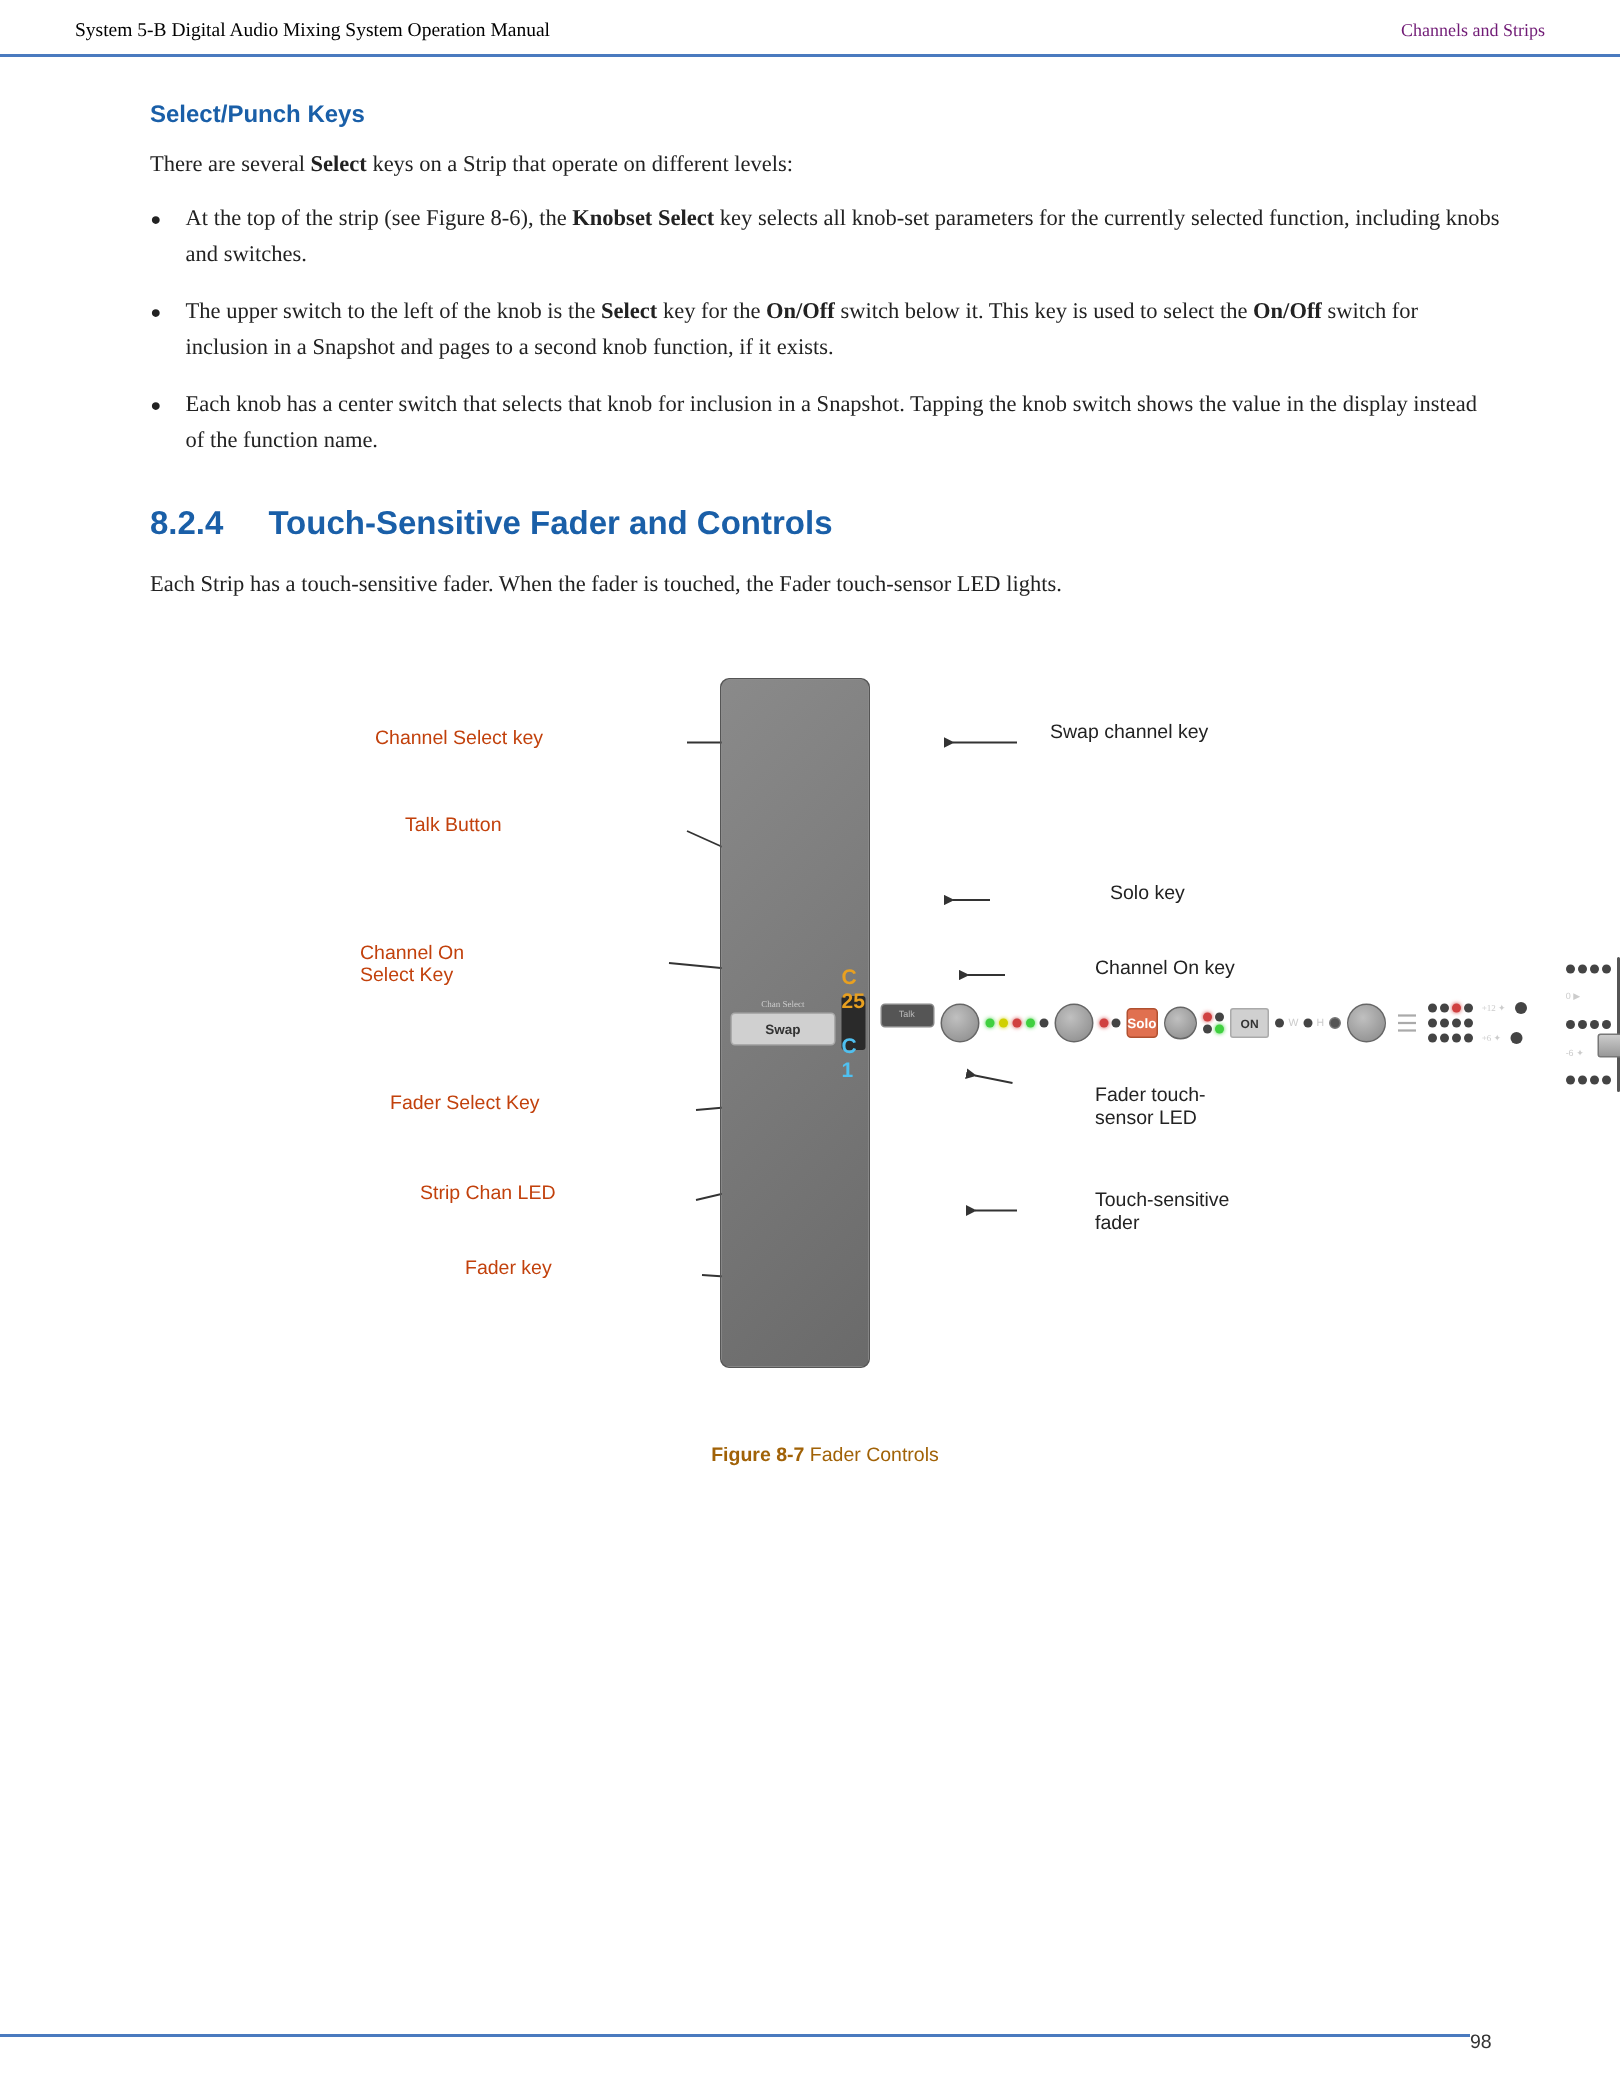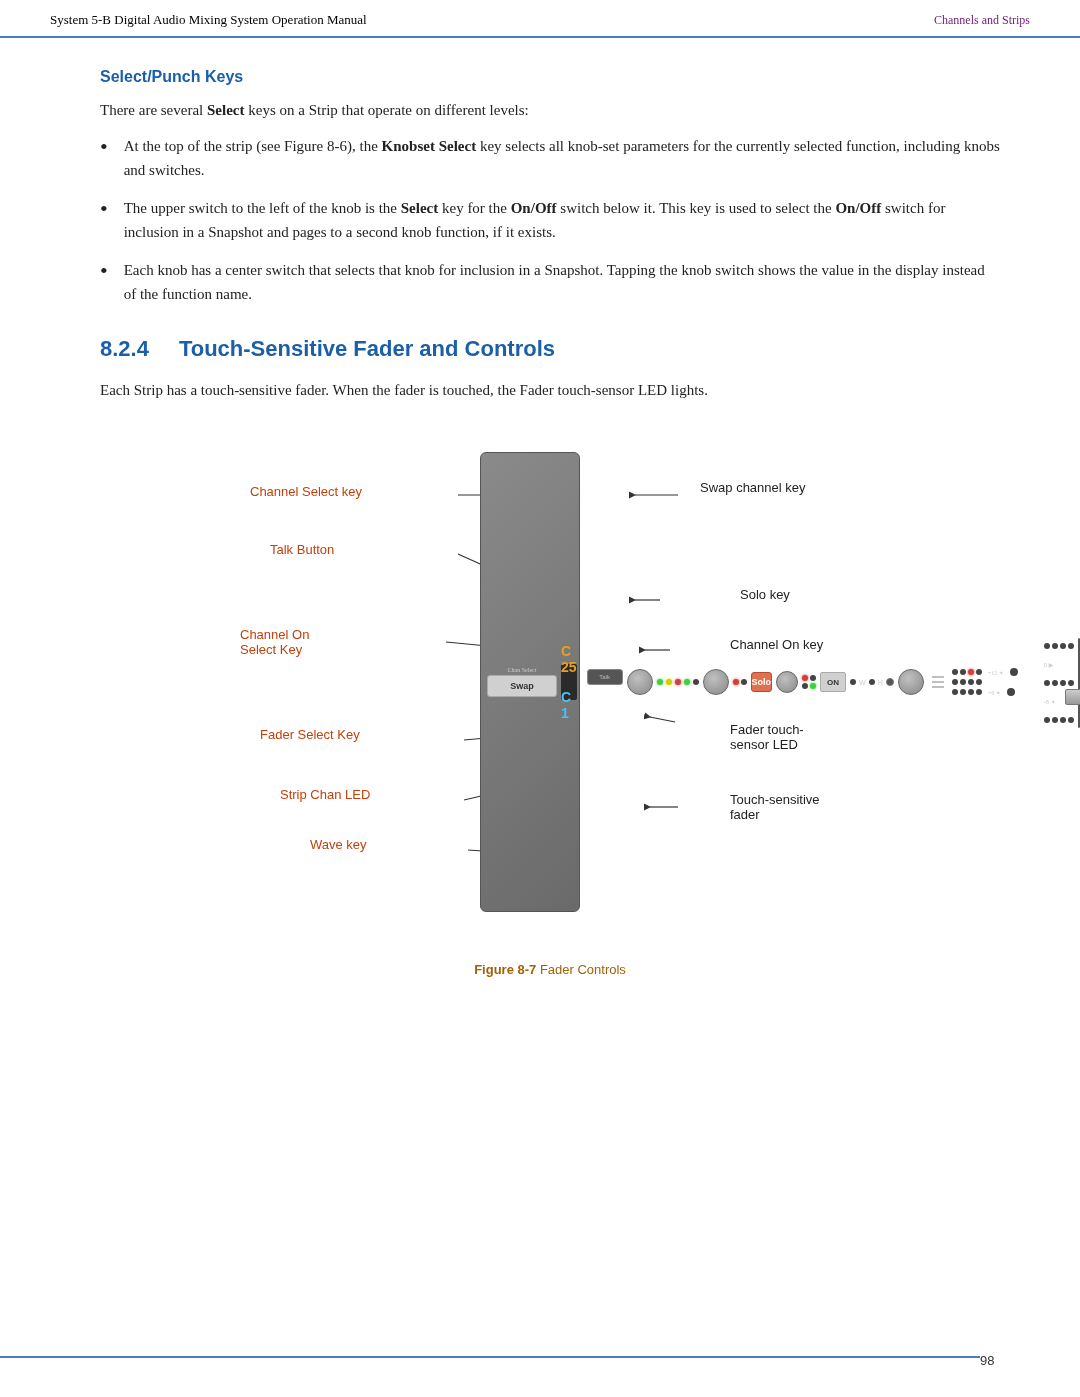--- a/index.html
+++ b/index.html
@@ -363,21 +363,21 @@
     <p>Each Strip has a touch-sensitive fader. When the fader is touched, the Fader touch-sensor LED lights.</p>
 
     <div class="figure-container">
       <div class="figure-diagram">
 
         <div class="label-left" style="left:20px; top:52px; width:210px;">Channel Select key</div>
         <div class="label-left" style="left:40px; top:110px; width:190px;">Talk Button</div>
         <div class="label-left" style="left:10px; top:195px; width:205px;">Channel On<br>Select Key</div>
         <div class="label-left" style="left:30px; top:295px; width:205px;">Fader Select Key</div>
         <div class="label-left" style="left:50px; top:355px; width:185px;">Strip Chan LED</div>
-        <div class="label-left" style="left:80px; top:405px; width:155px;">Wave key</div>
+        <div class="label-left" style="left:80px; top:405px; width:155px;">Fader key</div>
 
         <div class="label-right" style="right:10px; top:48px; width:160px;">Swap channel key</div>
         <div class="label-right" style="right:10px; top:155px; width:120px;">Solo key</div>
         <div class="label-right" style="right:10px; top:205px; width:130px;">Channel On key</div>
         <div class="label-right" style="right:10px; top:290px; width:130px;">Fader touch-<br>sensor LED</div>
         <div class="label-right" style="right:10px; top:360px; width:130px;">Touch-sensitive<br>fader</div>
 
         <svg style="position:absolute;top:0;left:0;width:640px;height:520px;pointer-events:none;">
 
           <line x1="228" y1="63" x2="292" y2="63" stroke="#333" stroke-width="1.2" marker-end="url(#arr)"></line>

